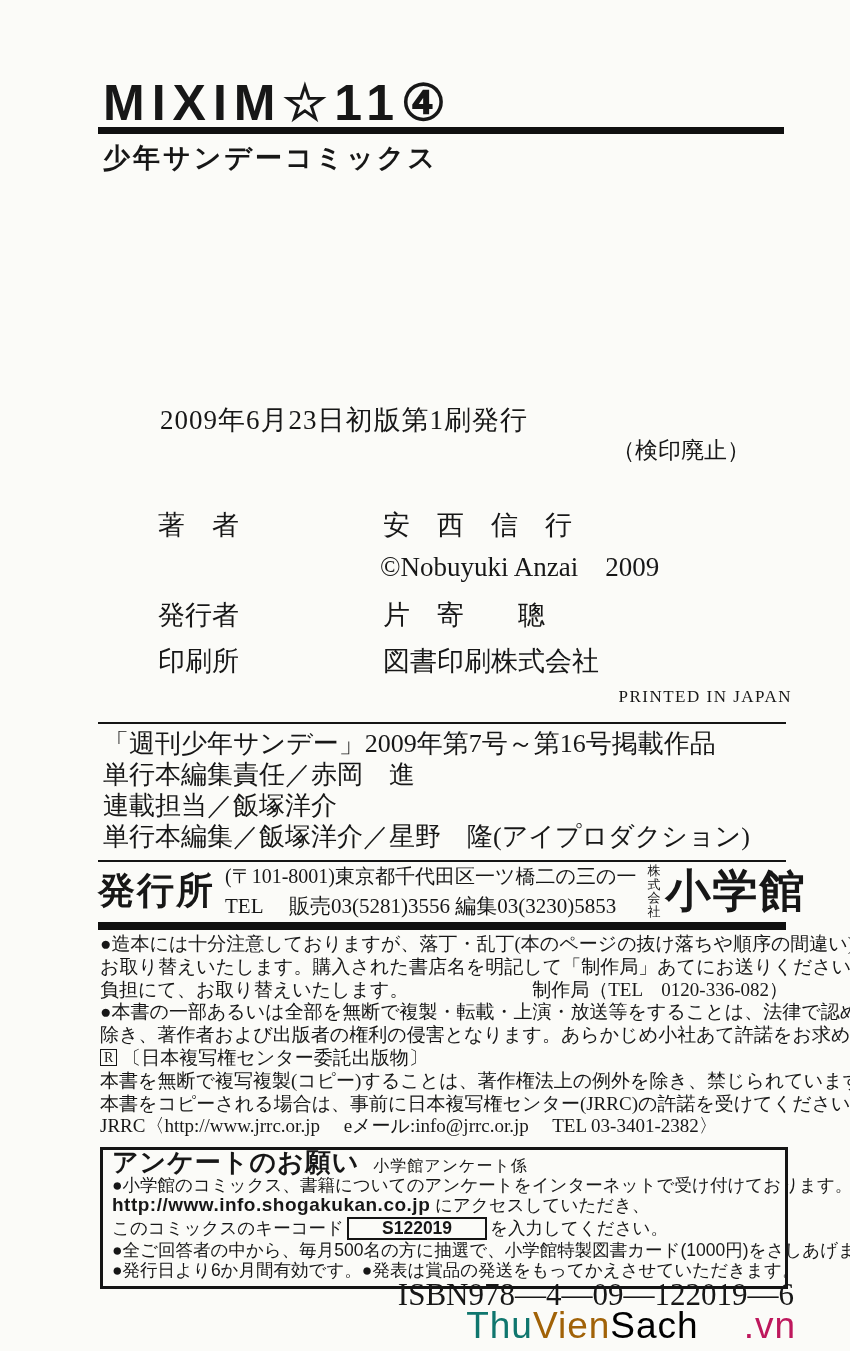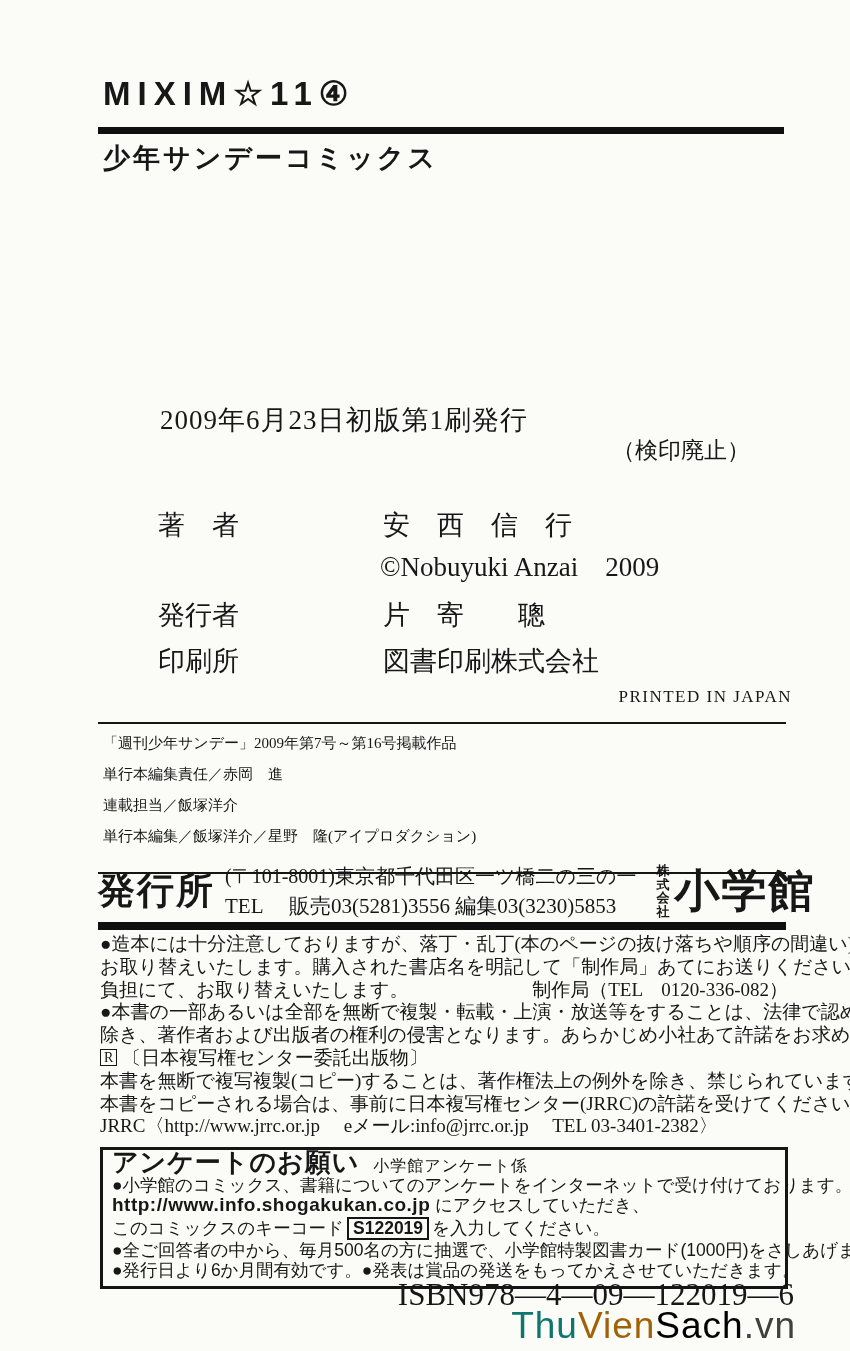--- a/index.html
+++ b/index.html
@@ -4,60 +4,60 @@
 <style>
   html,body { margin:0; padding:0; }
   body {
     width:850px; height:1351px; position:relative;
     background:#fbfbf8; color:#171717; overflow:hidden;
     font-family:"Liberation Serif", serif;
   }
   .abs { position:absolute; }
 
   
-  .title { left:103px; top:74px; font-family:"Liberation Sans",sans-serif; font-weight:bold; font-size:33px; letter-spacing:7px; white-space:nowrap; }
+  .title { left:103px; top:74px; font-family:"Liberation Sans",sans-serif; font-weight:bold; font-size:50px; letter-spacing:7px; white-space:nowrap; }
   .title-bar { left:98px; top:127px; width:686px; height:7px; background:#101010; }
   .series { left:103px; top:140px; font-family:"Liberation Sans",sans-serif; font-weight:bold; font-size:27px; letter-spacing:3px; }
 
   
   .date-line { left:160px; top:402px; font-size:27px; letter-spacing:1px; }
   .kenin { left:612px; top:435px; font-size:23px; }
   .row-label { left:158px; font-size:27px; white-space:nowrap; }
   .row-value { left:383px; font-size:27px; white-space:nowrap; }
   .copyright-line { left:380px; top:549px; font-size:27px; white-space:nowrap; }
   .printed-in { right:58px; top:687px; font-size:17px; letter-spacing:1.5px; }
 
   
-  .credits { left:98px; top:722px; width:683px; border-top:2px solid #151515; border-bottom:2px solid #151515; padding:4px 0 20px 5px; font-size:15px; line-height:31px; }
+  .credits { left:98px; top:722px; width:683px; border-top:2px solid #151515; border-bottom:2px solid #151515; padding:4px 0 8px 5px; font-size:26px; line-height:31px; }
   .credits div { white-space:nowrap; }
 
   
   .publisher-row { left:98px; top:860px; width:688px; height:62px; display:flex; align-items:center; }
   .pub-label { font-family:"Liberation Sans",sans-serif; font-weight:bold; font-size:37px; letter-spacing:2px; white-space:nowrap; }
   .pub-addr { margin-left:10px; }
   .pub-addr-line1 { font-size:20px; white-space:nowrap; }
   .pub-addr-line2 { font-size:21px; margin-top:2px; white-space:nowrap; }
-  .pub-corp { margin-left:20px; font-family:"Liberation Sans",sans-serif; font-weight:bold; font-size:13px; line-height:13.5px; }
+  .pub-corp { margin-left:11px; font-family:"Liberation Sans",sans-serif; font-weight:normal; font-size:13px; line-height:13.5px; }
   .pub-name { margin-left:5px; font-family:"Liberation Sans",sans-serif; font-weight:bold; font-size:45px; letter-spacing:2px; white-space:nowrap; }
   .thick-bar { left:98px; top:922px; width:688px; height:8px; background:#101010; }
 
   
   .notices { left:100px; top:933px; width:690px; font-size:19px; line-height:22.8px; }
   .notices div { white-space:nowrap; }
   .flexline { display:flex; justify-content:space-between; padding-right:2px;text-align:center; }
   .rbox { display:inline-block; border:1.5px solid #151515; font-size:14px; line-height:15px; padding:0 3px; margin-right:5px; vertical-align:2px; font-family:"Liberation Serif",serif; }
 
   
   .survey { left:100px; top:1147px; width:664px; border:3px solid #151515; padding:3px 9px 6px; font-family:"Liberation Sans",sans-serif; font-size:17.5px; line-height:19.5px; }
   .survey div { white-space:nowrap; }
   .survey-title { font-size:26px; font-weight:bold; letter-spacing:1px; }
   .survey-sub { font-size:16px; font-weight:normal; margin-left:14px; letter-spacing:1px; }
   .survey-url { font-weight:bold; font-size:19px; letter-spacing:0.5px; }
   .keycode-line { margin:1px 0; }
-  .keycode-box { display:inline-block; border:2px solid #151515; padding:0 4px; font-weight:bold; margin:0 3px; }
+  .keycode-box { display:inline-block; border:2px solid #151515; padding:0 33px; font-weight:bold; margin:0 3px; }
 
   
   .isbn { right:56px; top:1277px; font-size:31px; white-space:nowrap; }
   .watermark { right:54px; top:1305px; font-family:"Liberation Sans",sans-serif; font-size:37px; white-space:nowrap; letter-spacing:1px; }
 </style>
 </head>
 <body>
 
 <div class="abs title">MIXIM☆11④</div>
 <div class="abs title-bar"></div>
@@ -127,14 +127,14 @@
   <div class="keycode-line">
     <span>このコミックスのキーコード</span><span class="keycode-box">S122019</span><span>を入力してください。</span>
   </div>
   <div>●全ご回答者の中から、毎月500名の方に抽選で、小学館特製図書カード(1000円)をさしあげます。</div>
   <div>●発行日より6か月間有効です。●発表は賞品の発送をもってかえさせていただきます。</div>
 </div>
 
 <div class="abs isbn">ISBN978—4—09—122019—6</div>
 
 <div class="abs watermark">
-  <span style="color: #0f766e;">Thu</span><span style="color: #a16207;">Vien</span><span style="color: #000000;">Sach</span><span style="color: #404040;">.vn</span>
+  <span style="color: #0f766e;">Thu</span><span style="color: #a16207;">Vien</span><span style="color: #000000;">Sach</span><span style="color: #be185d; margin-left: 45px;">.vn</span>
 </div>
 
 </body></html>

